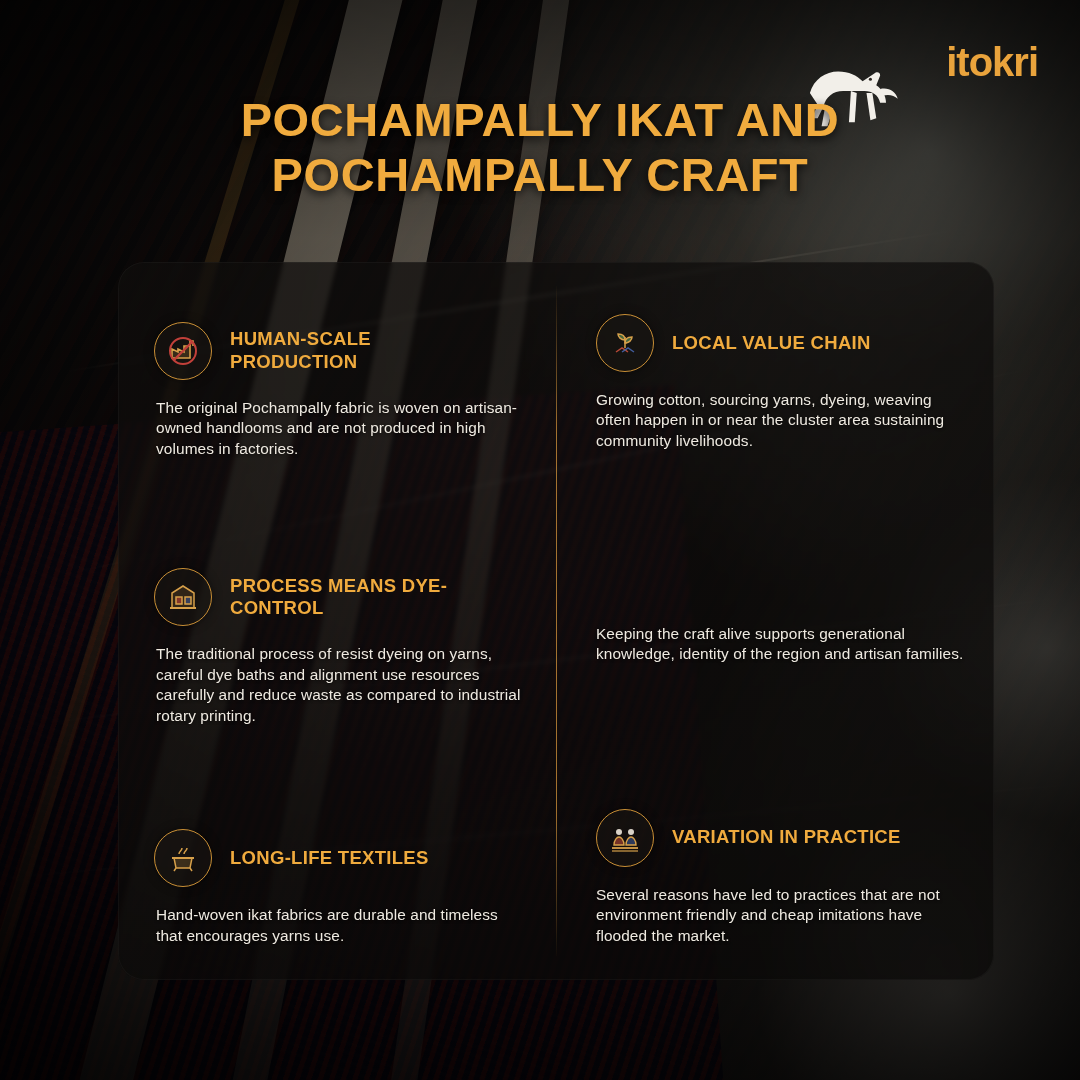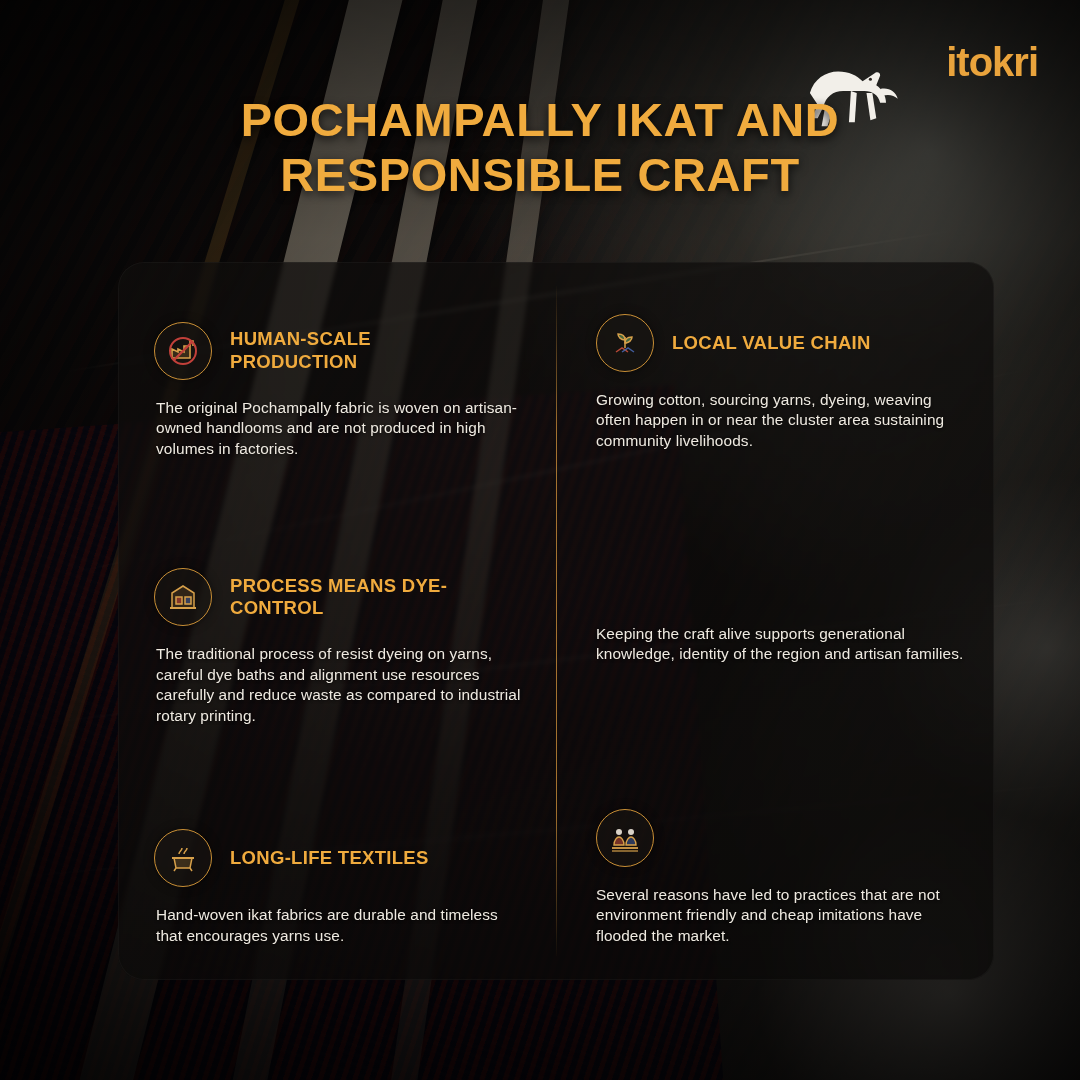--- a/index.html
+++ b/index.html
@@ -214,21 +214,21 @@
       <circle cx="80" cy="30" r="1.6"></circle>
     </g>
   </svg>
 
   <div class="logo">
     <span class="logo-text">itokri</span>
   </div>
 
   <h1 class="title">
     <span>POCHAMPALLY IKAT AND</span>
-    <span class="line2">RESPONSIBLE CRAFT</span>
+    <span class="line2">POCHAMPALLY CRAFT</span>
   </h1>
 
   <div class="panel">
     <div class="panel-divider"></div>
 
     <div class="cols">
 
       <div class="col left">
 
         <div class="item">
@@ -316,20 +316,21 @@
                 <g fill="none" stroke="#d7a04a" stroke-width="1.4">
                   <circle cx="11" cy="11" r="3" fill="rgba(239,233,221,0.9)" stroke="none"></circle>
                   <circle cx="23" cy="11" r="3" fill="rgba(239,233,221,0.9)" stroke="none"></circle>
                   <path d="M6 24 C6 19 9 16 11 16 C13 16 16 19 16 24 Z" fill="rgba(200,80,60,0.55)"></path>
                   <path d="M18 24 C18 19 21 16 23 16 C25 16 28 19 28 24 Z" fill="rgba(70,100,170,0.5)"></path>
                   <line x1="4" y1="27" x2="30" y2="27" stroke-width="1.8"></line>
                   <line x1="4" y1="30" x2="30" y2="30" stroke-width="1.2"></line>
                 </g>
               </svg>
             </span>
+            <div class="item-title">VARIATION IN PRACTICE</div>
           </div>
           <p class="item-body">Several reasons have led to practices that are not environment friendly and cheap imitations have flooded the market.</p>
         </div>
 
       </div>
     </div>
   </div>
 
 </div>
 

